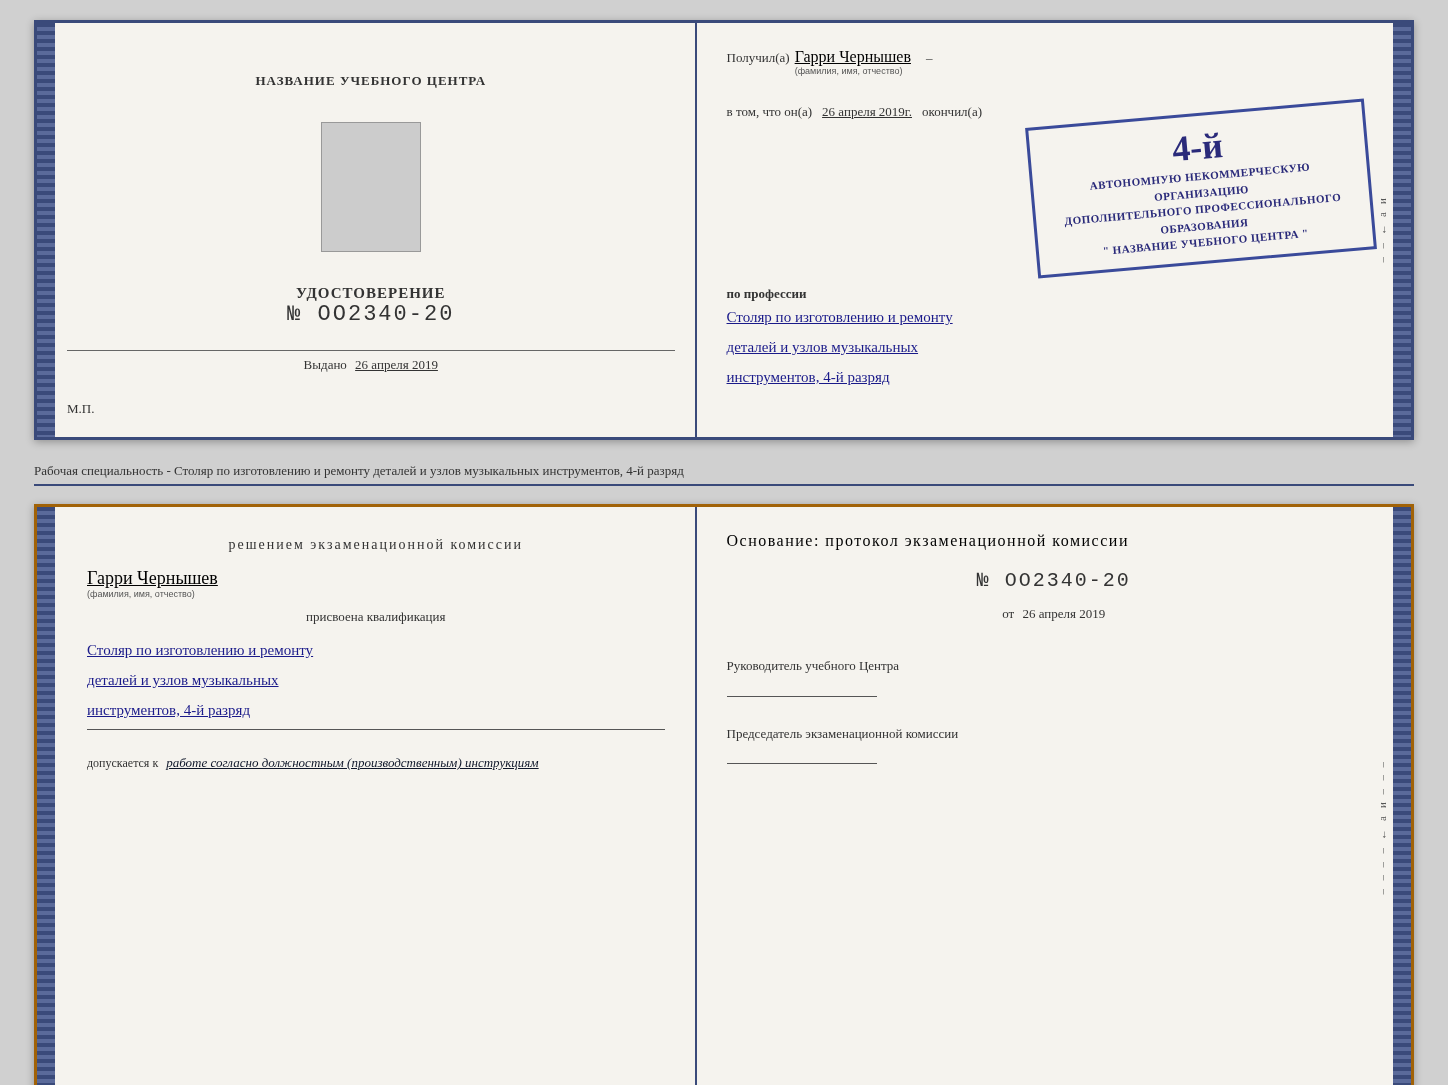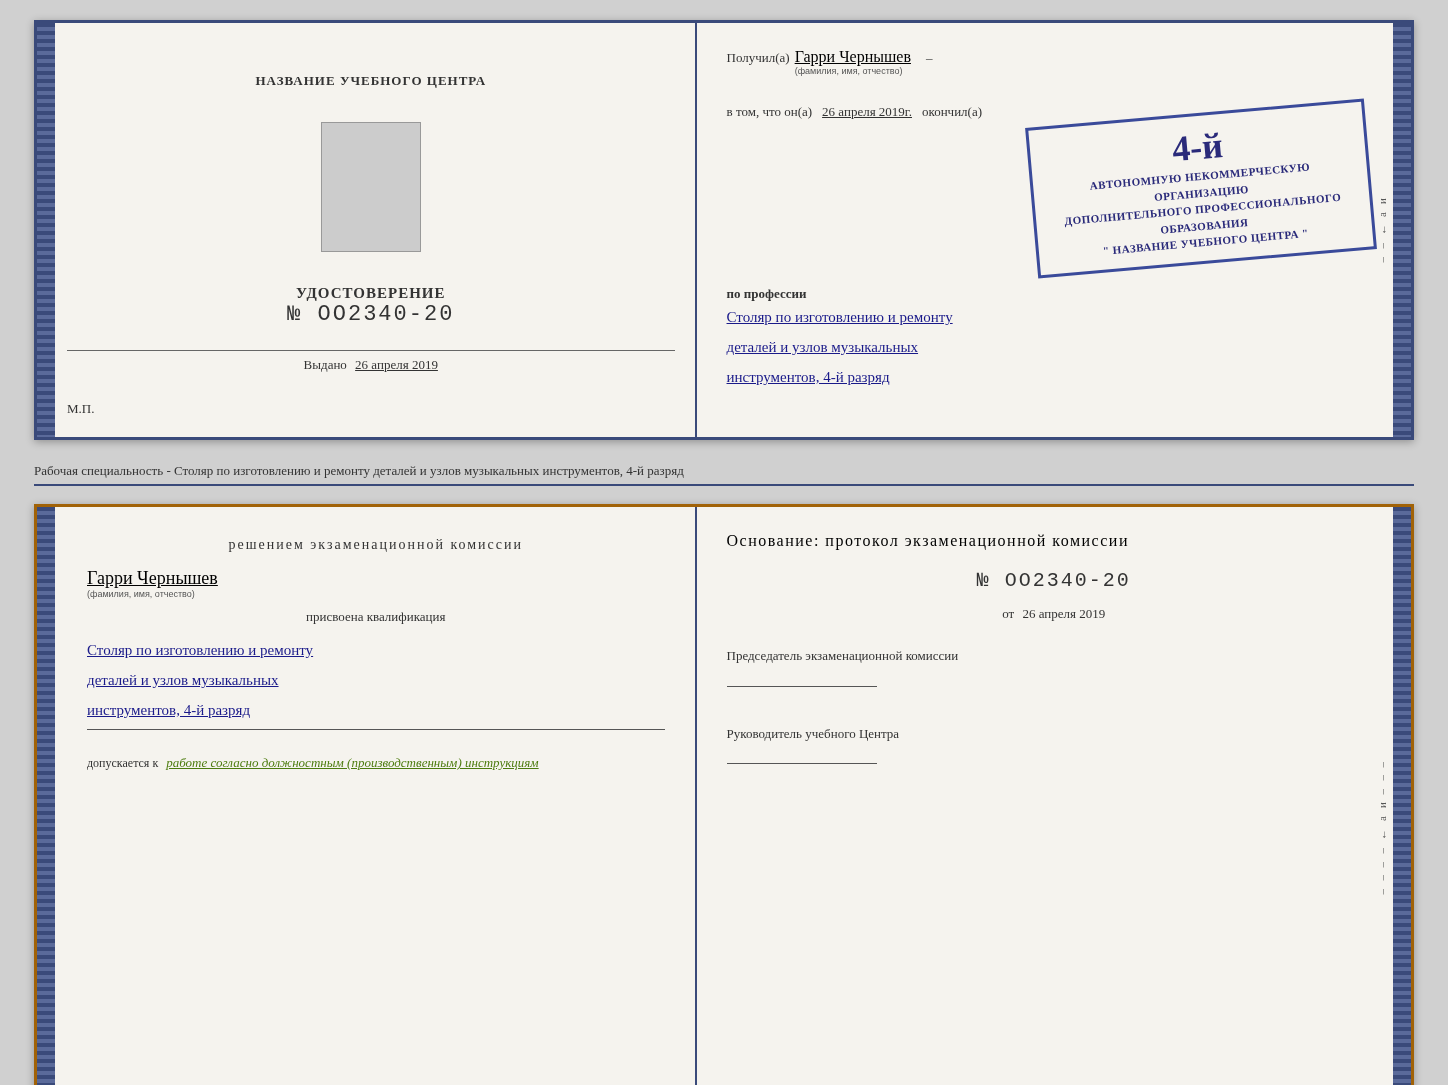--- a/index.html
+++ b/index.html
@@ -284,21 +284,21 @@
 
     .dopuskaetsya {
       font-size: 12px;
       color: #333;
       margin-top: 15px;
     }
 
     .italic-handwritten {
       font-family: 'Segoe Script', 'Comic Sans MS', cursive;
       font-style: italic;
-      color: #4d7c0f;
+      color: #0f172a;
       font-size: 13px;
       text-decoration: underline;
     }
 
     .number-large {
       font-size: 20px;
       font-family: 'Courier New', monospace;
       color: #333;
       letter-spacing: 2px;
       text-align: center;
@@ -444,30 +444,30 @@
     <div class="number-large">
       <span>№</span>
       <span>OO2340-20</span>
     </div>
 
     <div class="ot-line">
       <span>от</span>
       <span style="margin-left:5px;">26 апреля 2019</span>
     </div>
 
+    <div class="podpis-block" style="margin-top:20px;">
+      <div class="podpis-label">Руководитель учебного Центра</div>
+      <div class="podpis-line"></div>
+    </div>
+
     <div class="podpis-block">
       <div class="podpis-label">Председатель экзаменационной комиссии</div>
       <div class="podpis-line"></div>
     </div>
 
-    <div class="podpis-block" style="margin-top:20px;">
-      <div class="podpis-label">Руководитель учебного Центра</div>
-      <div class="podpis-line"></div>
-    </div>
-
     <div class="side-decoration">
       <span class="side-char">–</span>
       <span class="side-char">–</span>
       <span class="side-char">–</span>
       <span class="side-char">и</span>
       <span class="side-char">а</span>
       <span class="side-char">←</span>
       <span class="side-char">–</span>
       <span class="side-char">–</span>
       <span class="side-char">–</span>

